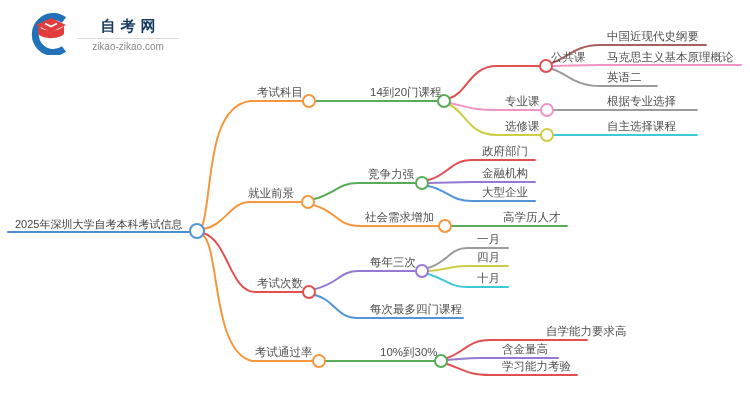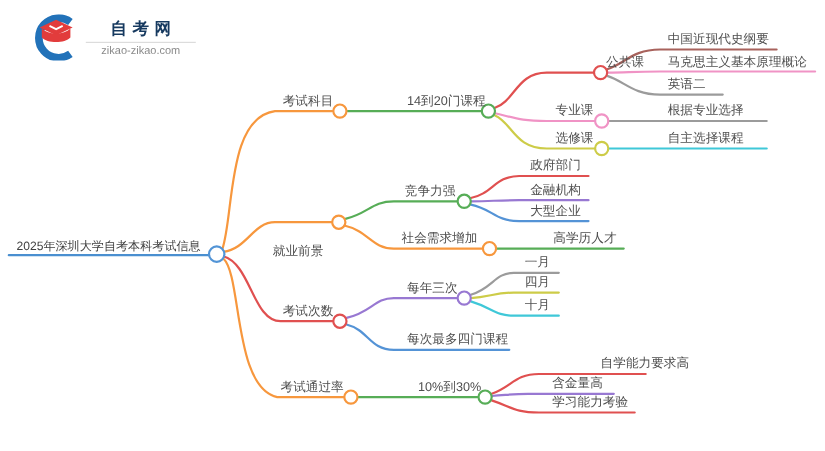--- a/index.html
+++ b/index.html
@@ -97,21 +97,21 @@
   <div class="label" style="left:370px;top:85px;">14到20门课程</div>
   <div class="label" style="left:503px;top:50px;margin-left:48px;">公共课</div>
   <div class="label" style="left:607px;top:50px;">马克思主义基本原理概论</div>
   <div class="label" style="left:607px;top:29px;">中国近现代史纲要</div>
   <div class="label" style="left:607px;top:70px;">英语二</div>
   <div class="label" style="left:505px;top:94px;">专业课</div>
   <div class="label" style="left:607px;top:94px;">根据专业选择</div>
   <div class="label" style="left:505px;top:119px;">选修课</div>
   <div class="label" style="left:607px;top:119px;">自主选择课程</div>
 
-  <div class="label" style="left:248px;top:186px;margin-top:36px;">就业前景</div>
+  <div class="label" style="left:248px;top:186px;">就业前景</div>
   <div class="label" style="left:368px;top:167px;">竞争力强</div>
   <div class="label" style="left:482px;top:144px;">政府部门</div>
   <div class="label" style="left:482px;top:166px;">金融机构</div>
   <div class="label" style="left:482px;top:185px;">大型企业</div>
   <div class="label" style="left:365px;top:210px;">社会需求增加</div>
   <div class="label" style="left:503px;top:210px;">高学历人才</div>
 
   <div class="label" style="left:257px;top:276px;">考试次数</div>
   <div class="label" style="left:370px;top:255px;">每年三次</div>
   <div class="label" style="left:477px;top:232px;">一月</div>

